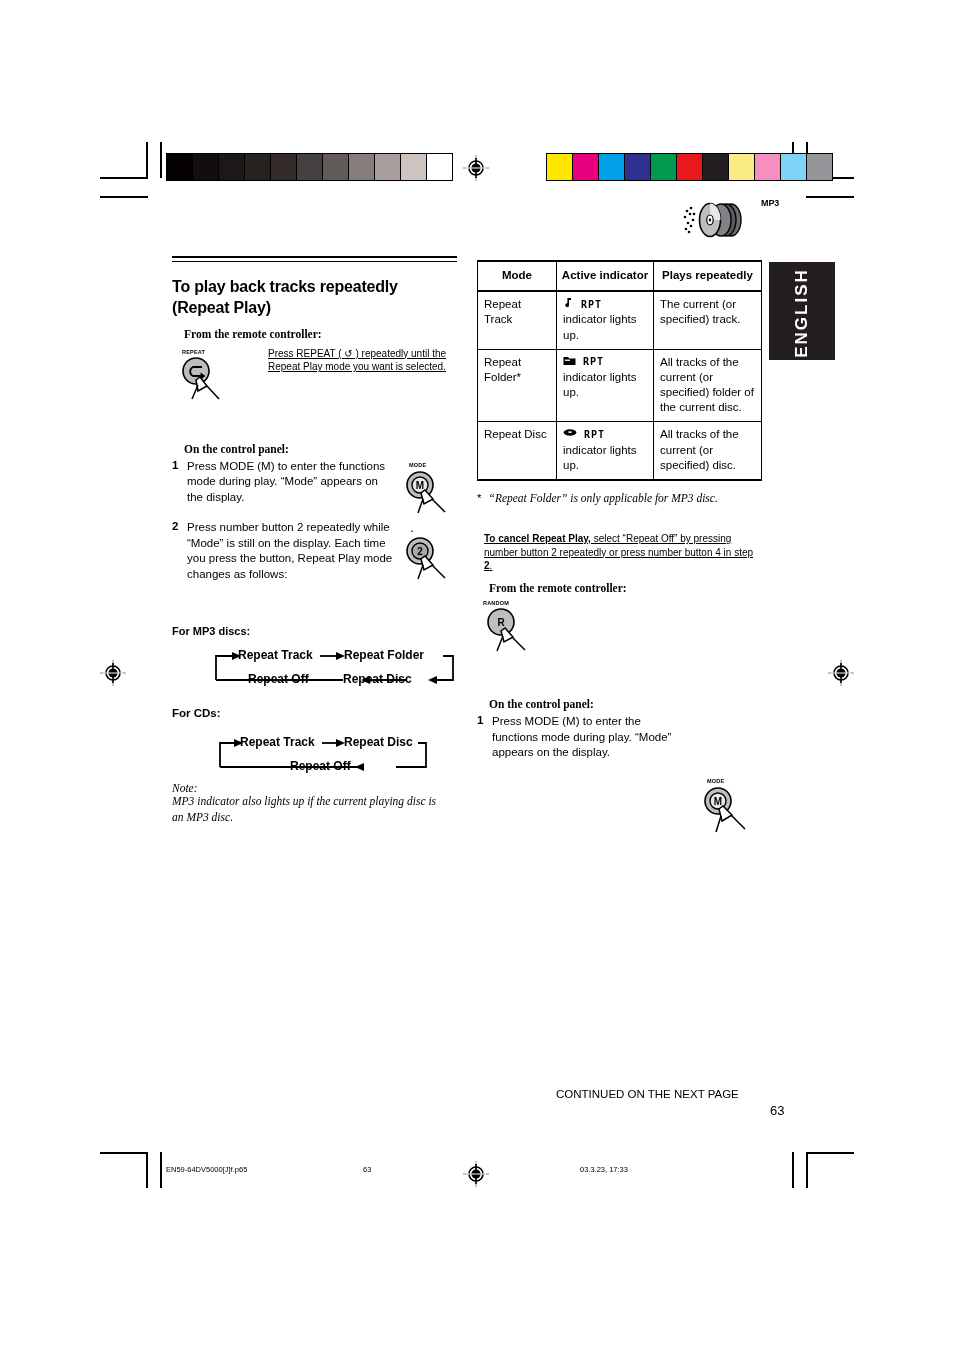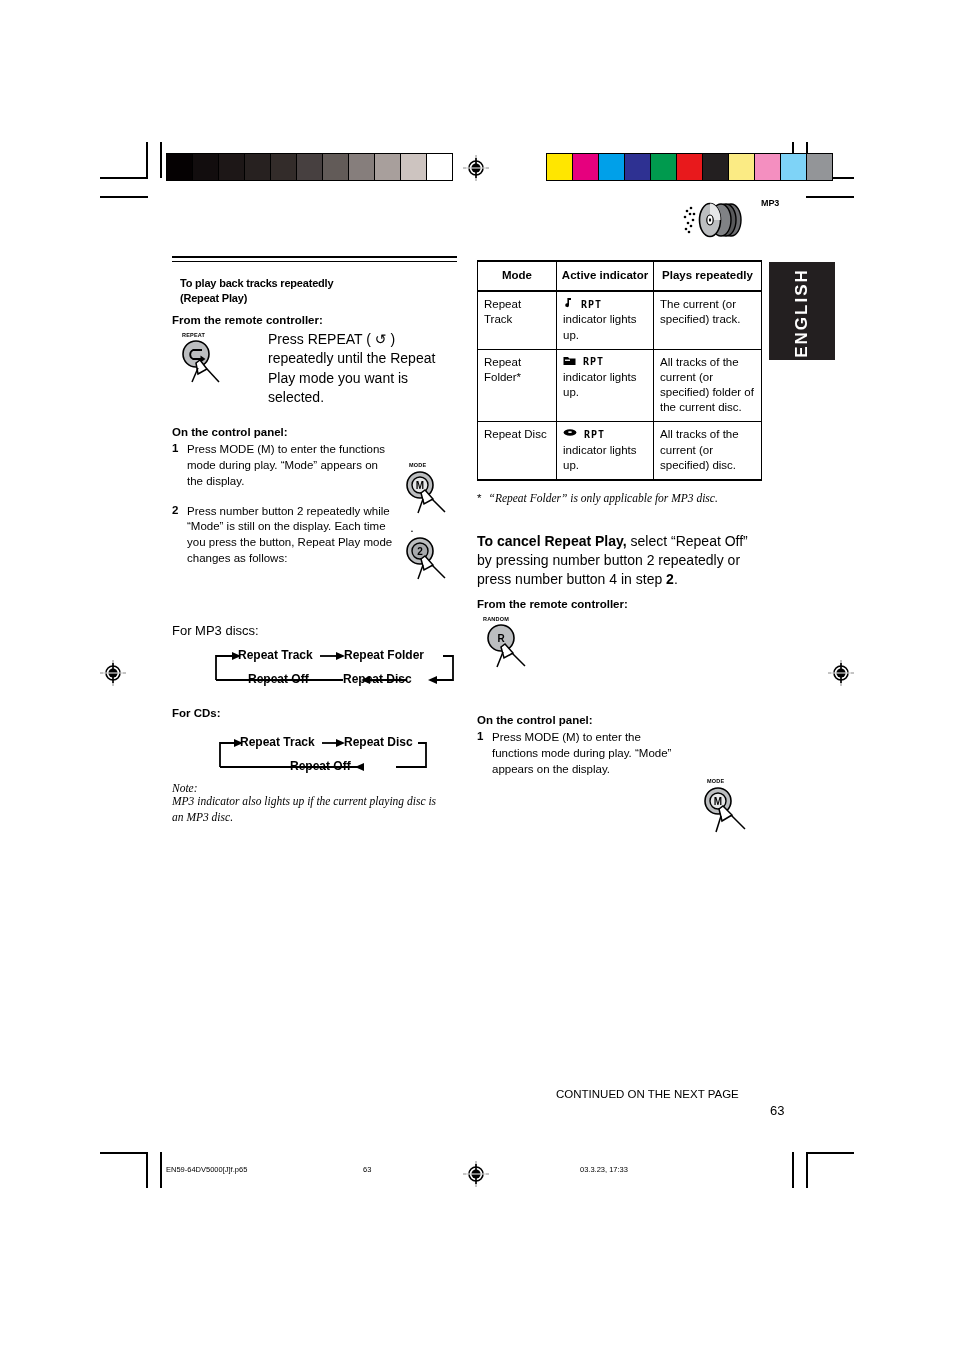--- a/index.html
+++ b/index.html
@@ -26,23 +26,23 @@
   .engtab span{display:block;color:#fff;font-weight:bold;font-size:17px;letter-spacing:2px;
      transform:rotate(-90deg);transform-origin:center;white-space:nowrap;
      position:absolute;left:-16px;top:41px;width:98px;text-align:center;}
 
   
   .colL{position:absolute;left:172px;top:256px;width:285px;}
   .colR{position:absolute;left:477px;top:256px;width:285px;}
 
   h1.title{font-size:20.5px;font-weight:bold;margin:0;padding:0 0 3px 0;letter-spacing:-.3px;}
   .dblrule{height:3px;border-top:2px solid #000;border-bottom:1px solid #000;margin:0 0 14px 0;}
-  h2.sub{font-size:11px;font-weight:bold;margin:8px;line-height:1.33;letter-spacing:-.2px;}
-  h3.lead{font-size:11.5px;font-weight:bold;margin:9px 0 4px 0;}
-  p.body{font-size:14px;line-height:1.37;margin:0;}
+  h2.sub{font-size:16px;font-weight:bold;margin:0;line-height:1.33;letter-spacing:-.2px;}
+  h3.lead{font-size:11.5px;font-weight:bold;margin:9px 0 4px 12px;font-family:Liberation Serif, serif;}
+  p.body{font-size:10px;line-height:1.37;margin:7px;text-decoration:underline;}
   .note-i{font-style:italic;font-family:"Liberation Serif",serif;font-size:11.5px;line-height:1.35;}
   .note-h{font-style:italic;font-weight:normal;font-family:"Liberation Serif",serif;font-size:11.5px;}
 
   
   .step{display:flex;margin-top:9px;}
   .step .num{font-weight:bold;font-size:11.5px;width:15px;flex:none;}
   .step .txt{font-size:11.5px;line-height:1.37;}
 
   
   .illus{position:relative;}
@@ -251,21 +251,21 @@
       <circle cx="20" cy="14" r="13" fill="#bcbec0" stroke="#000" stroke-width="1.6"></circle>
       <circle cx="20" cy="14" r="8" fill="#a7a9ac" stroke="#000" stroke-width="1.4"></circle>
       <text x="20" y="18" font-family="Liberation Sans, sans-serif" font-size="10" font-weight="bold" text-anchor="middle" fill="#000">2</text>
       <path d="M25 19 l8 9 l-9 5 l-3 -11 z" fill="#fff" stroke="#000" stroke-width="1.5"></path>
       <path d="M23 28 l-5 14" stroke="#000" stroke-width="1.5" fill="none"></path>
       <path d="M32 28 l13 13" stroke="#000" stroke-width="1.5" fill="none"></path>
     </svg>
   </div>
 
   <div style="position:absolute;left:172px;top:621px;">
-    <span class="lead" style="font-size:13px;font-weight:normal;">For MP3 discs:</span>
+    <span class="lead" style="font-size:11px;font-weight:bold;">For MP3 discs:</span>
   </div>
   <div class="flow" style="left:210px;top:644px;position:absolute;width:250px;height:56px;">
     <svg width="250" height="56" viewBox="0 0 250 56">
       <g stroke="#000" stroke-width="1.8" fill="none">
         <path d="M6 36 L6 12 L22 12"></path>
         <path d="M110 12 L126 12"></path>
         <path d="M233 12 L243 12 L243 36 L227 36"></path>
         <path d="M196 36 L160 36"></path>
         <path d="M133 36 L6 36"></path>
       </g>

